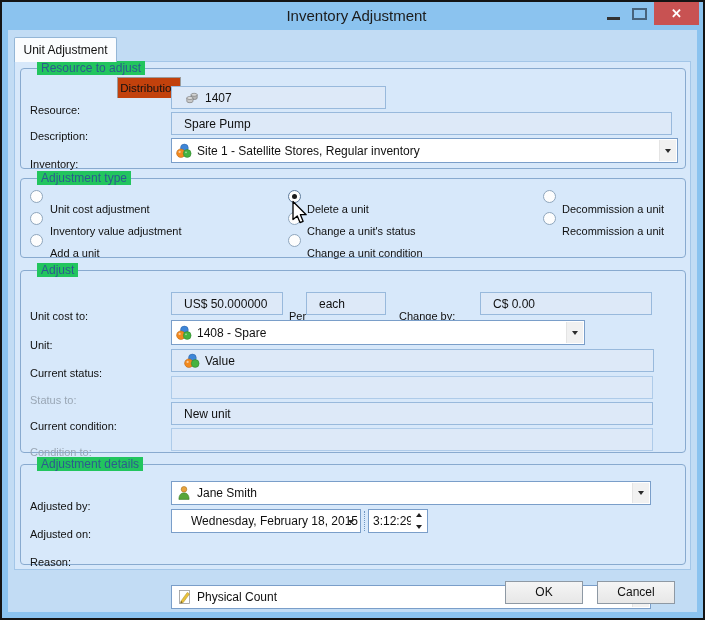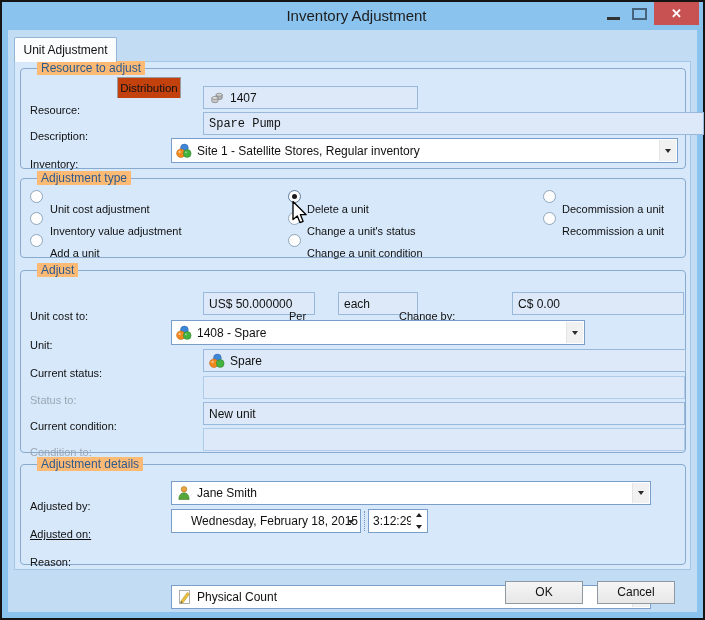--- a/index.html
+++ b/index.html
@@ -22,35 +22,35 @@
 
   .tab-active { position: absolute; left: 14px; top: 37px; width: 103px; height: 25px; background: #fafcfe; border: 1px solid #94b6d6; border-bottom: none; border-radius: 2px 2px 0 0; font-size: 12px; text-align: center; line-height: 24px; color: #111; z-index: 4; }
   .tab-inactive { position: absolute; left: 117px; top: 41px; width: 64px; height: 21px; background: #c2410c; border: 1px solid #9b9b9b; border-bottom: none; font-size: 11.5px; text-align: center; line-height: 20px; color: #111; z-index: 3; margin-top: 36px; }
   .tabpage { position: absolute; left: 14px; top: 61px; width: 677px; height: 509px; background: #d7e8fa; border: 1px solid #a3c6e8; z-index: 1; }
 
   .group { position: absolute; border: 1px solid #88aacf; border-radius: 4px; z-index: 2; }
   .g1 { left: 20px; top: 68px;  width: 666px; height: 101px; }
   .g2 { left: 20px; top: 178px; width: 666px; height: 80px; text-align: center;  }
   .g3 { left: 20px; top: 270px; width: 666px; height: 183px; }
   .g4 { left: 20px; top: 464px; width: 666px; height: 101px; }
-  .group-caption { position: absolute; top: -8px; left: 16px; font-size: 12px; color: #2d5a8e; background: #fdba74; padding: 0 4px; white-space: nowrap; }
+  .group-caption { position: absolute; top: -8px; left: 16px; font-size: 12px; color: #2d5a8e; background: #22c55e; padding: 0 4px; white-space: nowrap; }
 
   .label { position: absolute; font-size: 11px; color: #101010; white-space: nowrap; line-height: 14px; z-index: 5; margin-top: 12px; }
   .label.disabled { color: #9aa7b5; }
 
-  .field { position: absolute; background: #dde9f8; border: 1px solid #98b9dc; display: flex; align-items: center; padding: 0 5px; font-size: 12px; color: #101010; white-space: nowrap; overflow: hidden; z-index: 5; margin-left: 32px; }
+  .field { position: absolute; background: #dde9f8; border: 1px solid #98b9dc; display: flex; align-items: center; padding: 0 12px; font-size: 12px; color: #101010; white-space: nowrap; overflow: hidden; z-index: 5; }
   .field.light { border-color: #aecbe9; }
   .combo { position: absolute; background: #fff; border: 1px solid #7a9ec9; display: flex; align-items: center; padding: 0 4px; font-size: 12px; color: #101010; white-space: nowrap; overflow: hidden; z-index: 5; }
   .icon16 { width: 16px; height: 16px; margin-right: 5px; flex: 0 0 16px; }
   .dd-btn { position: absolute; right: 1px; top: 1px; bottom: 1px; width: 17px; background: #f1f1f1; border-left: 1px solid #e4e4e4; display: flex; align-items: center; justify-content: center; }
   .arrow-down { width: 0; height: 0; border-left: 3.5px solid transparent; border-right: 3.5px solid transparent; border-top: 4px solid #2c2c2c; }
   .date-arrow { position: absolute; right: 6px; top: 10px; }
 
   .f-resource  { left: 171px; top: 86px;  width: 215px; height: 23px; }
-  .f-desc      { left: 171px; top: 112px; width: 501px; height: 23px; font-family: Liberation Mono, monospace; }
+  .f-desc      { left: 171px; top: 112px; width: 501px; height: 23px; }
   .c-inventory { left: 171px; top: 138px; width: 507px; height: 25px; }
 
   .radio { position: absolute; width: 13px; height: 13px; border-radius: 50%; background: #fdfdfd; border: 1px solid #8fa6bd; z-index: 5; }
   .radio.selected { border-color: #5d7priv9b; border-color: #5d7a9b; }
   .radio.selected::after { content: ""; position: absolute; left: 3px; top: 3px; width: 5px; height: 5px; border-radius: 50%; background: #1a1a1a; }
 
   .f-unitcost  { left: 171px; top: 292px; width: 112px; height: 23px; }
   .f-per       { left: 306px; top: 292px; width: 80px;  height: 23px; }
   .f-valueby   { left: 480px; top: 292px; width: 172px; height: 23px; }
   .c-unit      { left: 171px; top: 320px; width: 414px; height: 25px; }
@@ -182,21 +182,21 @@
 </div>
 
 <div class="label" style="left:30px; top:354px;">Current status:</div>
 <div class="field f-curstatus">
   <svg class="icon16" viewBox="0 0 16 16">
     <circle cx="8.4" cy="5" r="3.9" fill="#3e86d8" stroke="#2a5ea0" stroke-width="0.5"></circle>
     <circle cx="4.9" cy="10.2" r="4.3" fill="#f28a1f" stroke="#b05f10" stroke-width="0.5"></circle>
     <circle cx="11.2" cy="10.5" r="3.9" fill="#45b340" stroke="#2e7d2a" stroke-width="0.5"></circle>
     <circle cx="3.6" cy="8.9" r="1.1" fill="rgba(255,255,255,0.55)"></circle>
   </svg>
-  <span>Spare</span>
+  <span>Value</span>
 </div>
 
 <div class="label disabled" style="left:30px; top:381px;">Status to:</div>
 <div class="field light f-statusto">
   <span></span>
 </div>
 
 <div class="label" style="left:30px; top:407px;">Current condition:</div>
 <div class="field f-curcond">
   <span>New unit</span>
@@ -215,21 +215,21 @@
   <svg class="icon16" viewBox="0 0 16 16">
     <circle cx="8" cy="4.3" r="2.8" fill="#e8a33d" stroke="#a8741f" stroke-width="0.6"></circle>
     <path d="M2.9 14.4 C2.9 9.7 5.1 7.9 8 7.9 C10.9 7.9 13.1 9.7 13.1 14.4 Z" fill="#57a639" stroke="#3b7a24" stroke-width="0.6"></path>
   </svg>
   <span>Jane Smith</span>
   <span class="dd-btn">
       <span class="arrow-down"></span>
     </span>
 </div>
 
-<div class="label" style="left:30px; top:515px;text-decoration:underline;">Adjusted on:</div>
+<div class="label" style="left:30px; top:515px;">Adjusted on:</div>
 <div class="combo c-date">
   <span>Wednesday, February 18, 2015</span>
   <span class="arrow-down date-arrow"></span>
 </div>
 <div class="sep-dot"></div>
 <div class="combo c-time">
   <span class="time-text">3:12:29</span>
   <span class="spin-btns">
     <span class="tri-up"></span>
     <span class="tri-down"></span>

